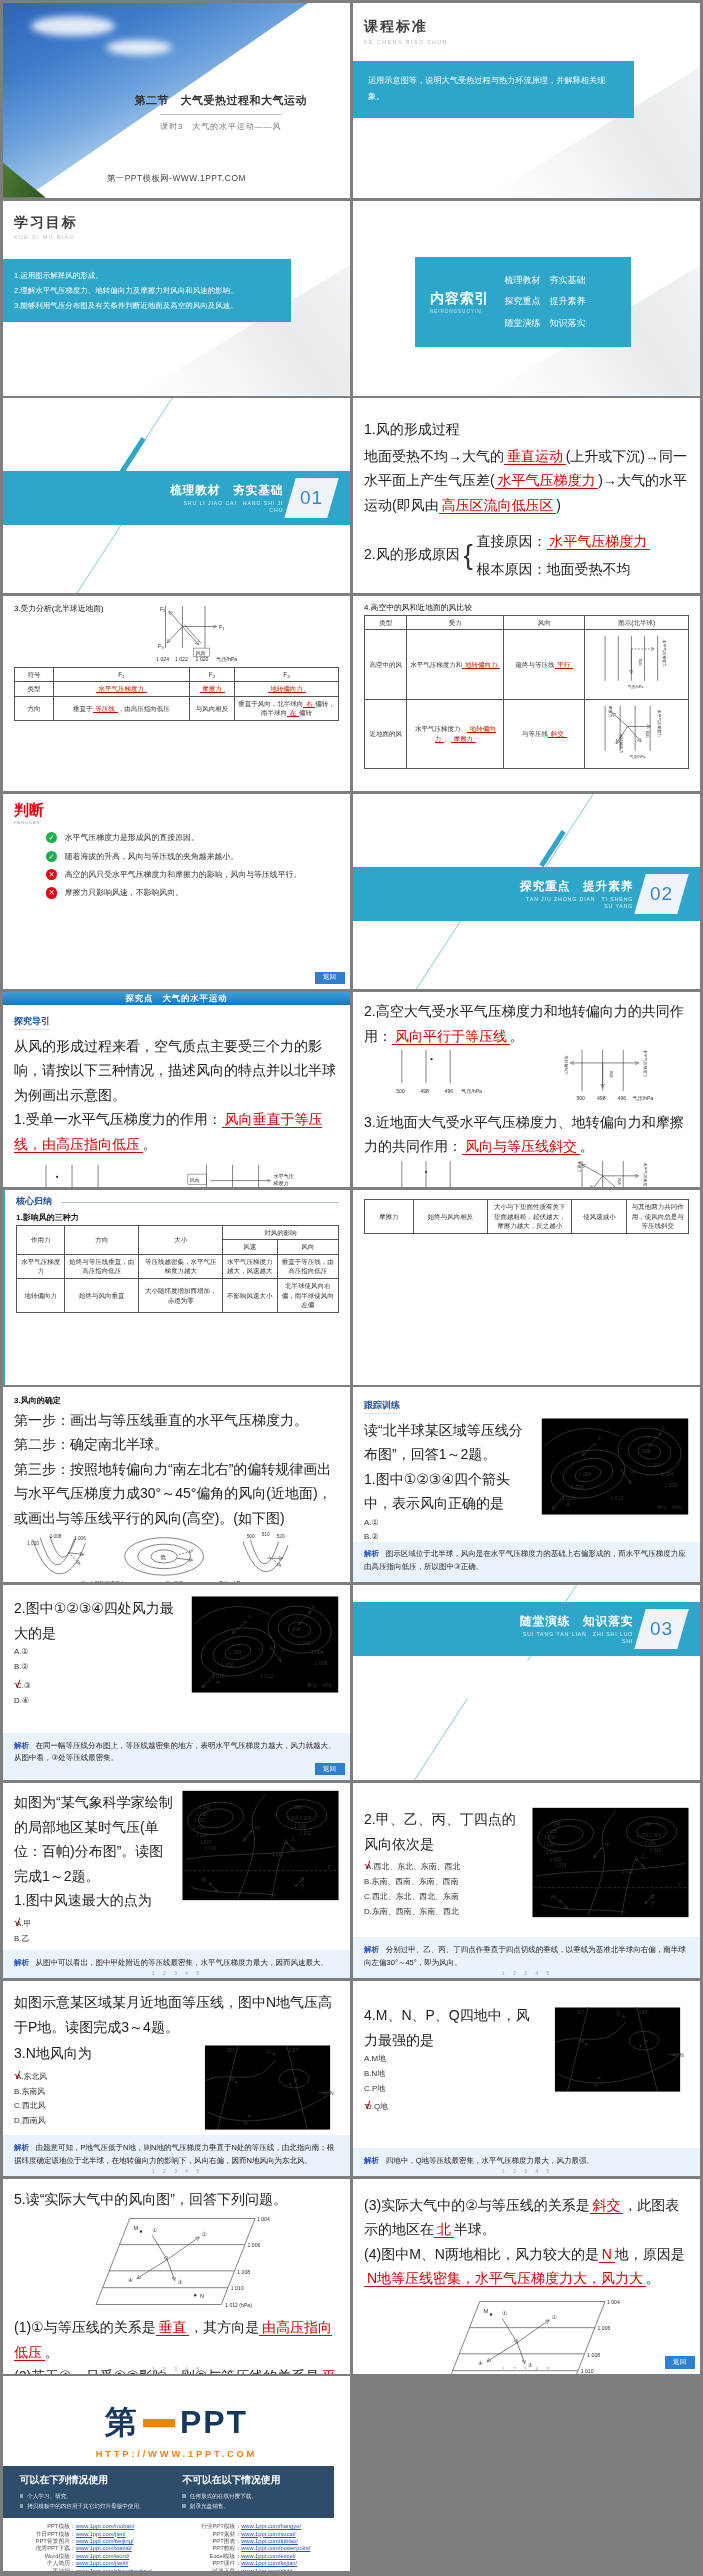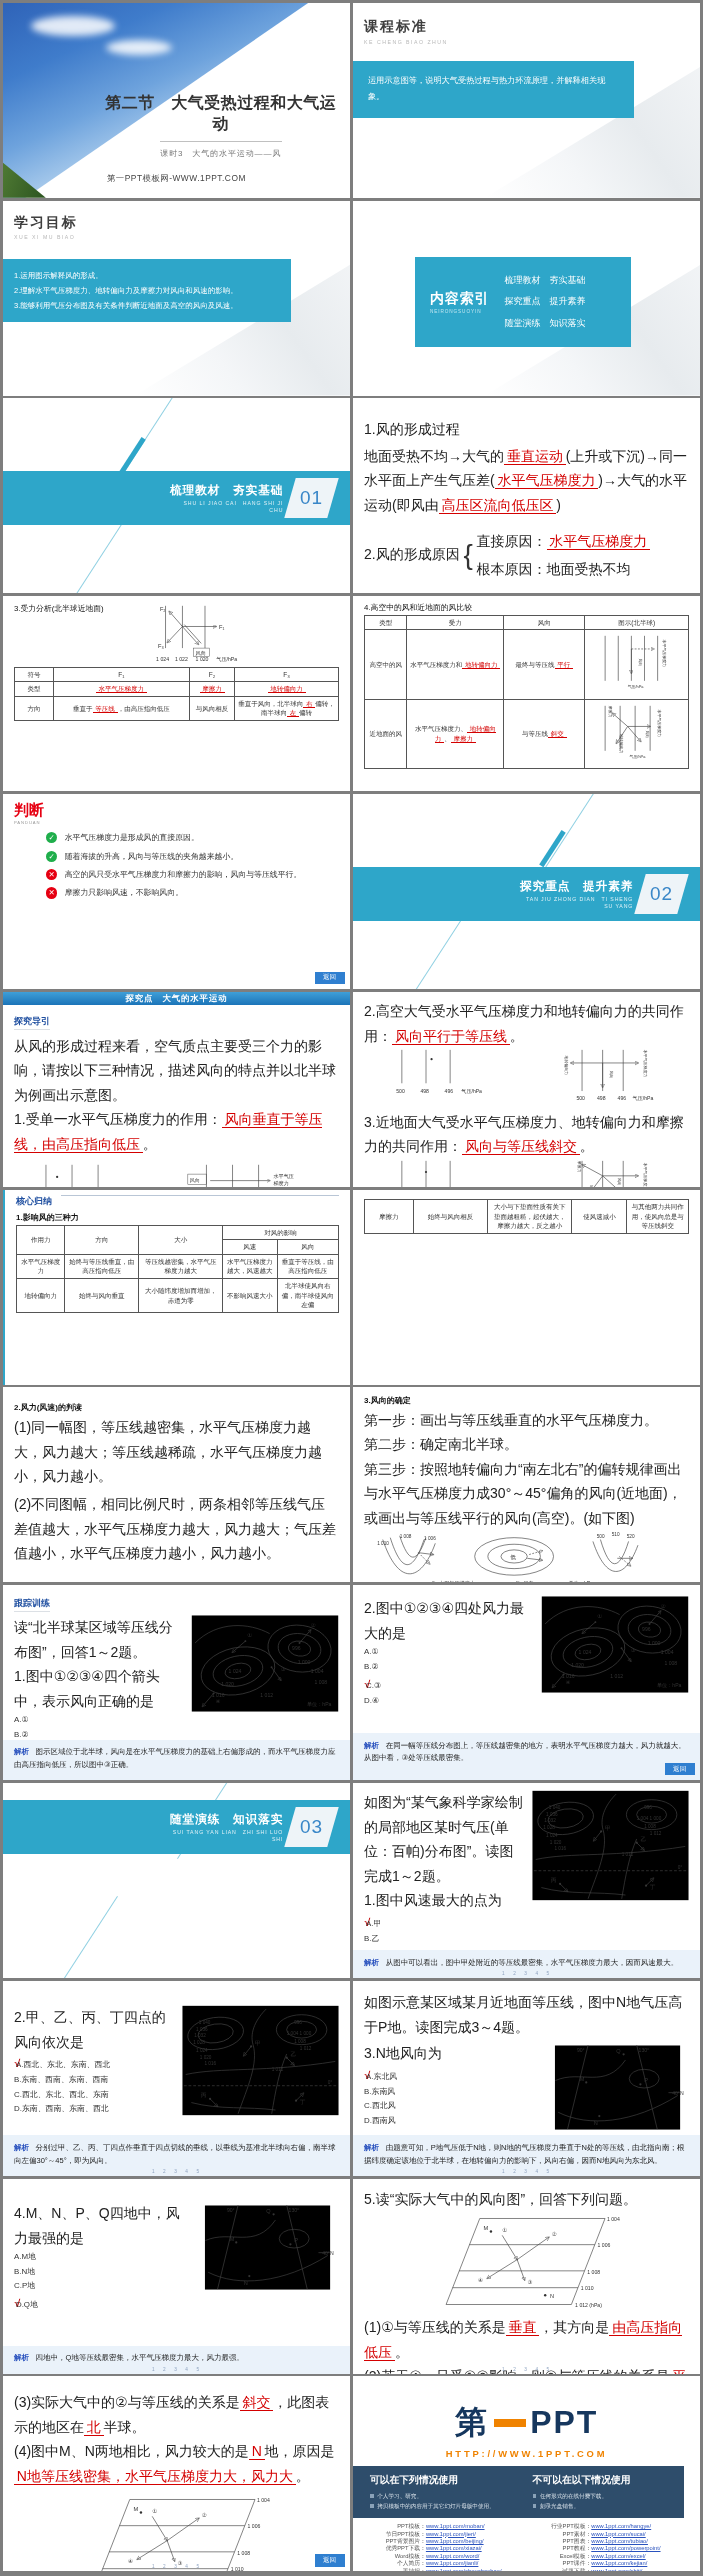--- a/index.html
+++ b/index.html
@@ -11,21 +11,21 @@
 svg{font-family:inherit}
 svg text{fill:#333}
 svg line,svg path,svg ellipse,svg polygon,svg polyline{stroke:#444;fill:none;stroke-width:.7}
 
 .h-big{font-size:14px;font-weight:bold;color:#3f3f3f;letter-spacing:1.9px}
 .pinyin{font-size:5.2px;color:#b8b8b8;letter-spacing:1.5px;margin-top:2.8px}
 .body-txt{font-size:14px;line-height:1.75;color:#222}
 .bold-h{font-size:8px;font-weight:bold;color:#111;margin-bottom:1.9px}
 .ru{color:#d40000;border-bottom:0.9px solid #d40000;padding:0 2.8px}
 .blue-h{font-size:9px;font-weight:bold;color:#1f4fa0;display:inline-block;border-bottom:1.9px solid #dce0e5;padding-bottom:0.9px}
-.hline{display:flex;gap:9px;margin-bottom:2.8px}
+.hline{display:flex;align-items:center;gap:9px;margin-bottom:2.8px}
 .hline .ln{flex:1;height:0.9px;background:#b9c6d6}
 .teal{background:#2ea6c9;color:#fff}
 
 .jd{display:flex;gap:7.5px;margin:6.6px 0 0 32px;font-size:7.9px;line-height:1.5;width:82%}
 .ic{flex:0 0 11.2px;height:11.2px;border-radius:50%;color:#fff;font-size:7.5px;line-height:11.2px;text-align:center;font-weight:bold}
 .ok{background:#1fae4b}.no{background:#e60012}
 
 .band{position:absolute;left:-15px;right:-15px;top:73px;height:54px;background:#2ea6c9;transform:skewX(-16deg);display:flex;align-items:center;justify-content:flex-end;padding-right:82px}
 .band-inner{transform:skewX(16deg);text-align:right;color:#fff}
 .band-title{font-size:11.7px;font-weight:bold;letter-spacing:0.9px}
@@ -43,21 +43,21 @@
 .pg{position:absolute;bottom:1.9px;left:0;right:0;text-align:center;font-size:4.7px;color:#8fa3c0;letter-spacing:1.9px}
 .row{display:flex;gap:7.5px;align-items:flex-start}
 
 table{border-collapse:collapse;width:100%}
 .tb td{border:0.9px solid #555;padding:1.9px 2.8px;font-size:6.5px;line-height:1.5;text-align:center;vertical-align:middle}
 
 .sky{position:absolute;top:0;left:0;width:100%;height:100%;clip-path:polygon(0 0,88% 0,0 108%);background:linear-gradient(155deg,#2f63b8 0%,#3f7ccb 22%,#6ea3dd 42%,#a9cbec 58%,#dcebf7 72%,#f6fafd 82%)}
 .cloud{position:absolute;background:#fff;border-radius:50%;filter:blur(3.7px);opacity:.85}
 .grass{position:absolute;left:0;bottom:0;width:43px;height:47px;clip-path:polygon(0 25%,100% 100%,0 100%);background:linear-gradient(110deg,#527d35,#2c5420)}
 .s1text{position:absolute;left:101px;top:90px;width:234px;text-align:center}
-.s1title{font-size:16px;font-weight:bold;color:#333;letter-spacing:0.5px}
+.s1title{font-size:11px;font-weight:bold;color:#333;letter-spacing:0.5px}
 .s1rule{width:122px;height:0.9px;background:#c0c0c0;margin:6.6px auto 5.6px}
 .s1sub{font-size:8px;color:#777;letter-spacing:0.9px}
 .s1foot{position:absolute;bottom:14px;left:0;width:100%;text-align:center;font-size:8.4px;color:#444;letter-spacing:0.5px}
 
 .photo{position:absolute;right:0;bottom:0;width:62%;height:78%;clip-path:polygon(100% 14%,100% 100%,0 100%);background:linear-gradient(235deg,#f3f5f7 0%,#e7ebee 38%,#f4f6f8 66%,#fff 100%)}
 
 .exp-bar{height:13px;background:linear-gradient(180deg,#3f9fd8,#1b74b8);color:#fff;font-size:8.4px;font-weight:bold;text-align:center;line-height:13px;letter-spacing:0.9px}
 
 .logo{display:flex;align-items:baseline;justify-content:center;gap:1.9px;margin-top:24.4px;font-weight:bold}
 .lg-navy{color:#16375e;font-size:32px;letter-spacing:1.9px}
@@ -445,25 +445,20 @@
       <td style="width:15%">摩擦力</td>
       <td style="width:23%">始终与风向相反</td>
       <td style="width:26%">大小与下垫面性质有关下垫面越粗糙，起伏越大，摩擦力越大，反之越小</td>
       <td style="width:17%">使风速减小</td>
       <td>与其他两力共同作用，使风向总是与等压线斜交</td>
     </tr>
   </tbody>
       </table>
 </section>
 
-<section class="slide pad" style="padding-top:15px">
-  <div class="bold-h">2.风力(风速)的判读</div>
-  <div class="body-txt">(1)同一幅图，等压线越密集，水平气压梯度力越大，风力越大；等压线越稀疏，水平气压梯度力越小，风力越小。</div>
-  <div class="body-txt" style="margin-top:3.7px">(2)不同图幅，相同比例尺时，两条相邻等压线气压差值越大，水平气压梯度力越大，风力越大；气压差值越小，水平气压梯度力越小，风力越小。</div>
-</section>
 
 <section class="slide pad" style="padding-top:7.5px">
   <div class="bold-h">3.风向的确定</div>
   <div class="body-txt">第一步：画出与等压线垂直的水平气压梯度力。</div>
   <div class="body-txt">第二步：确定南北半球。</div>
   <div class="body-txt">第三步：按照地转偏向力“南左北右”的偏转规律画出与水平气压梯度力成30°～45°偏角的风向(近地面)，或画出与等压线平行的风向(高空)。(如下图)</div>
   <svg width="319" height="66" viewBox="0 0 340 70">
     <path d="M28,8 C40,46 52,46 64,10"></path>
         <path d="M38,6 C48,36 56,36 66,8"></path>
         <path d="M20,10 C36,58 60,58 76,14"></path>

